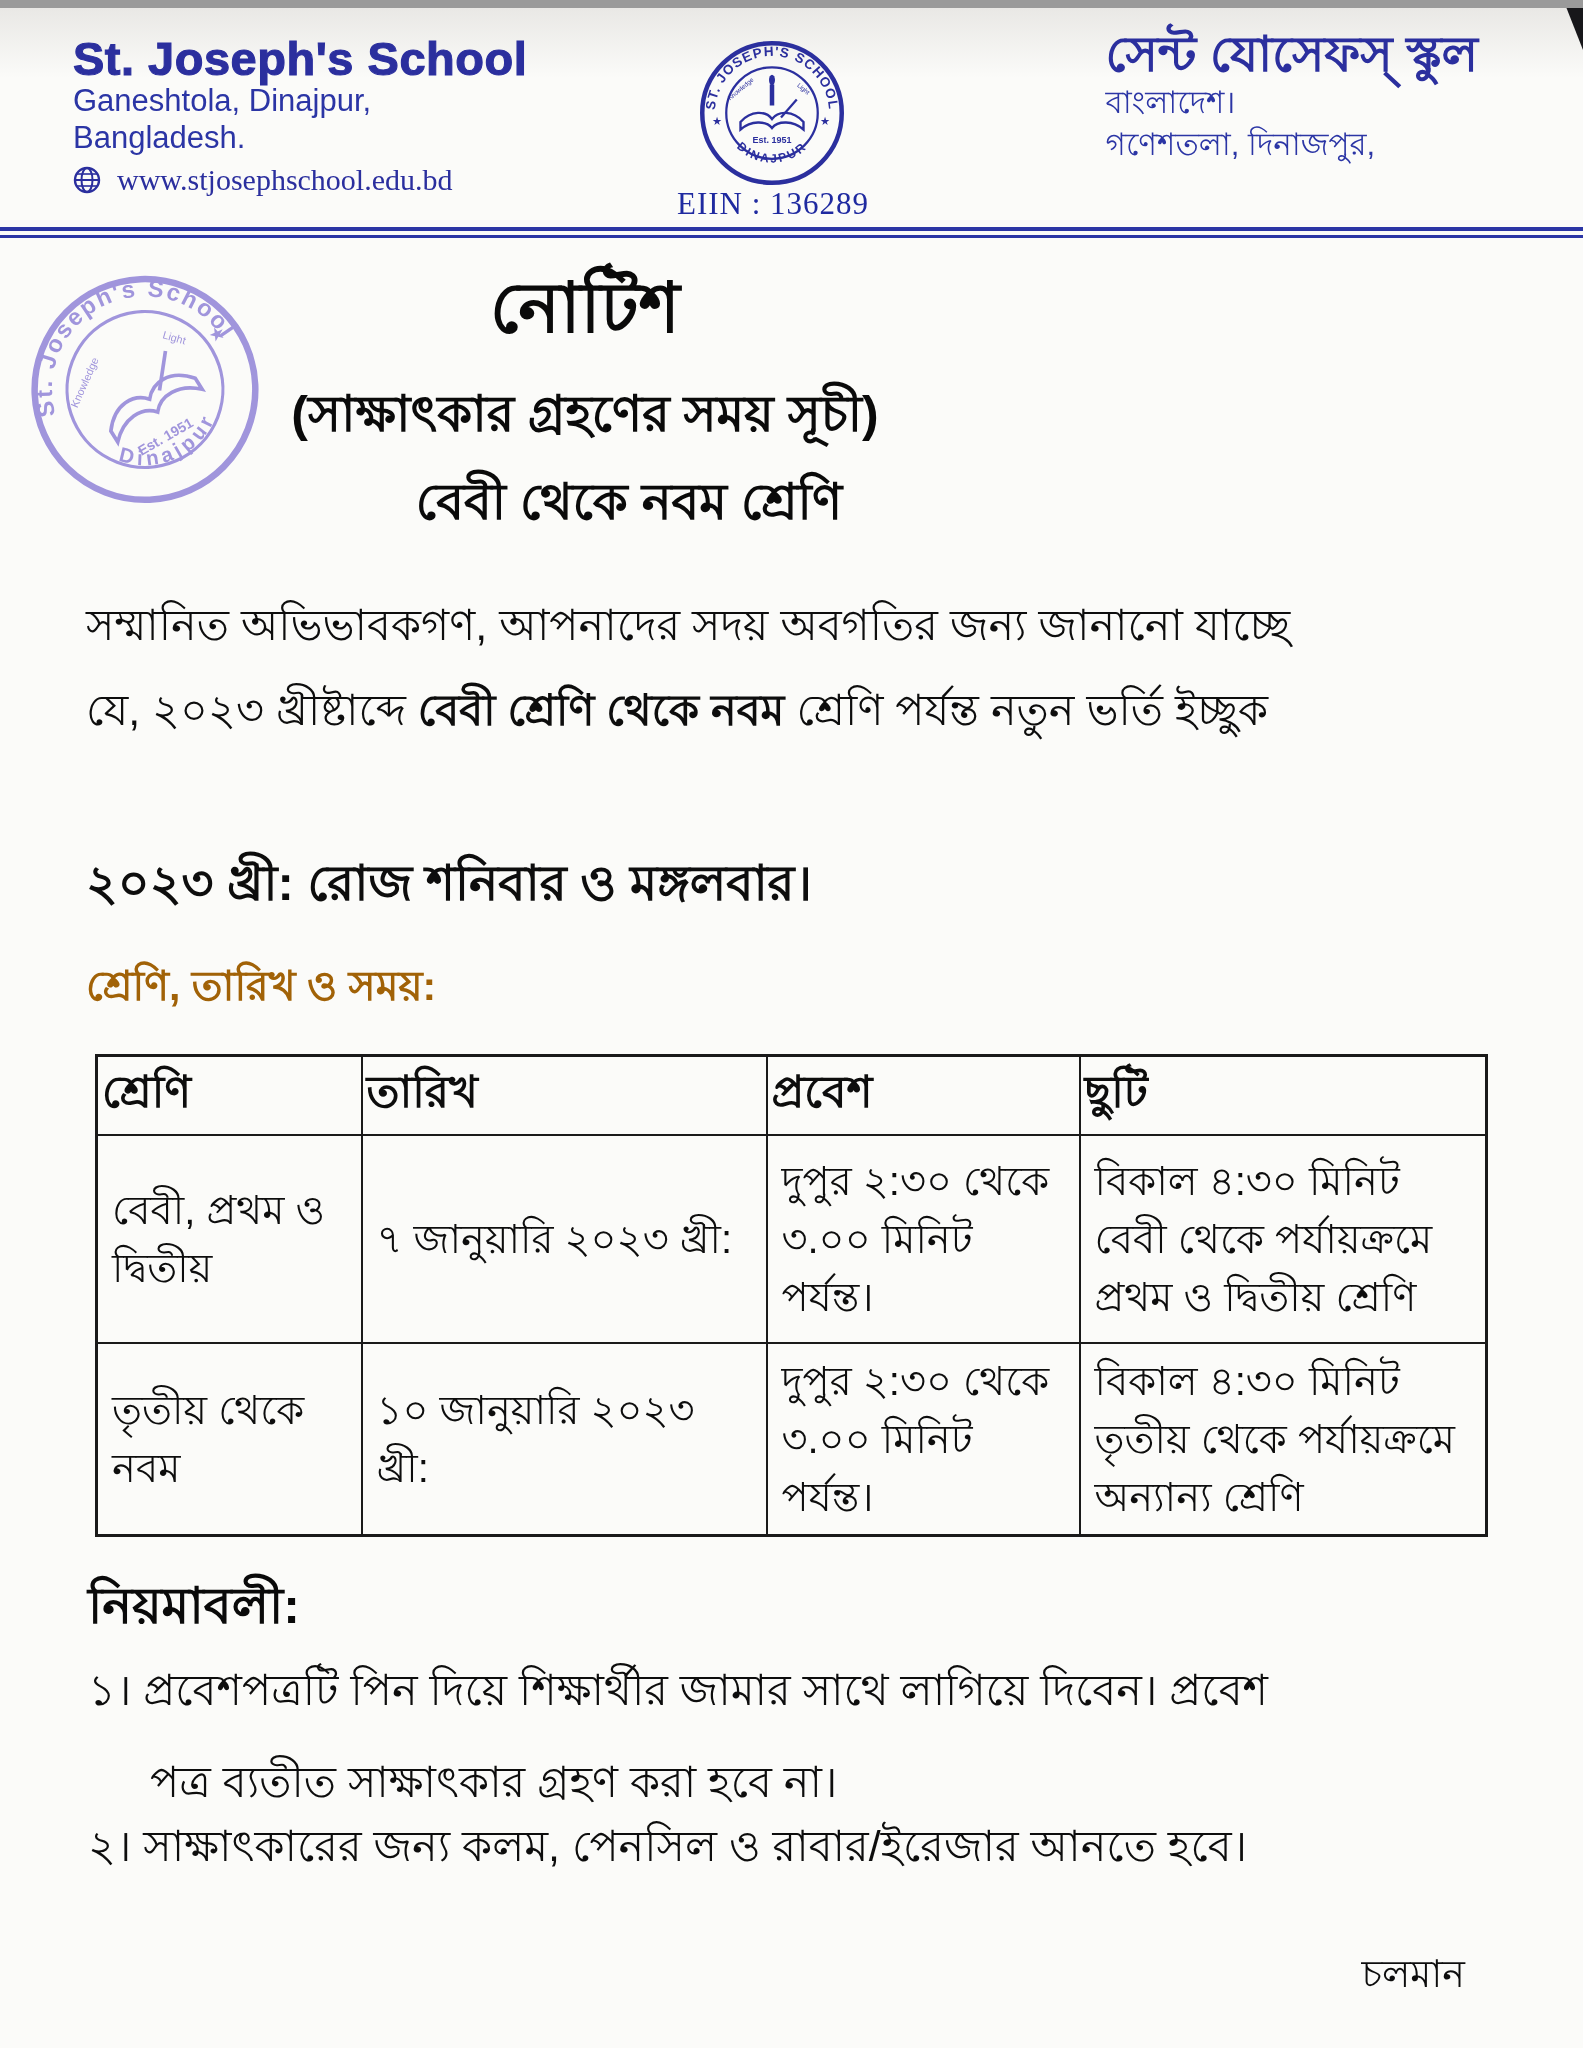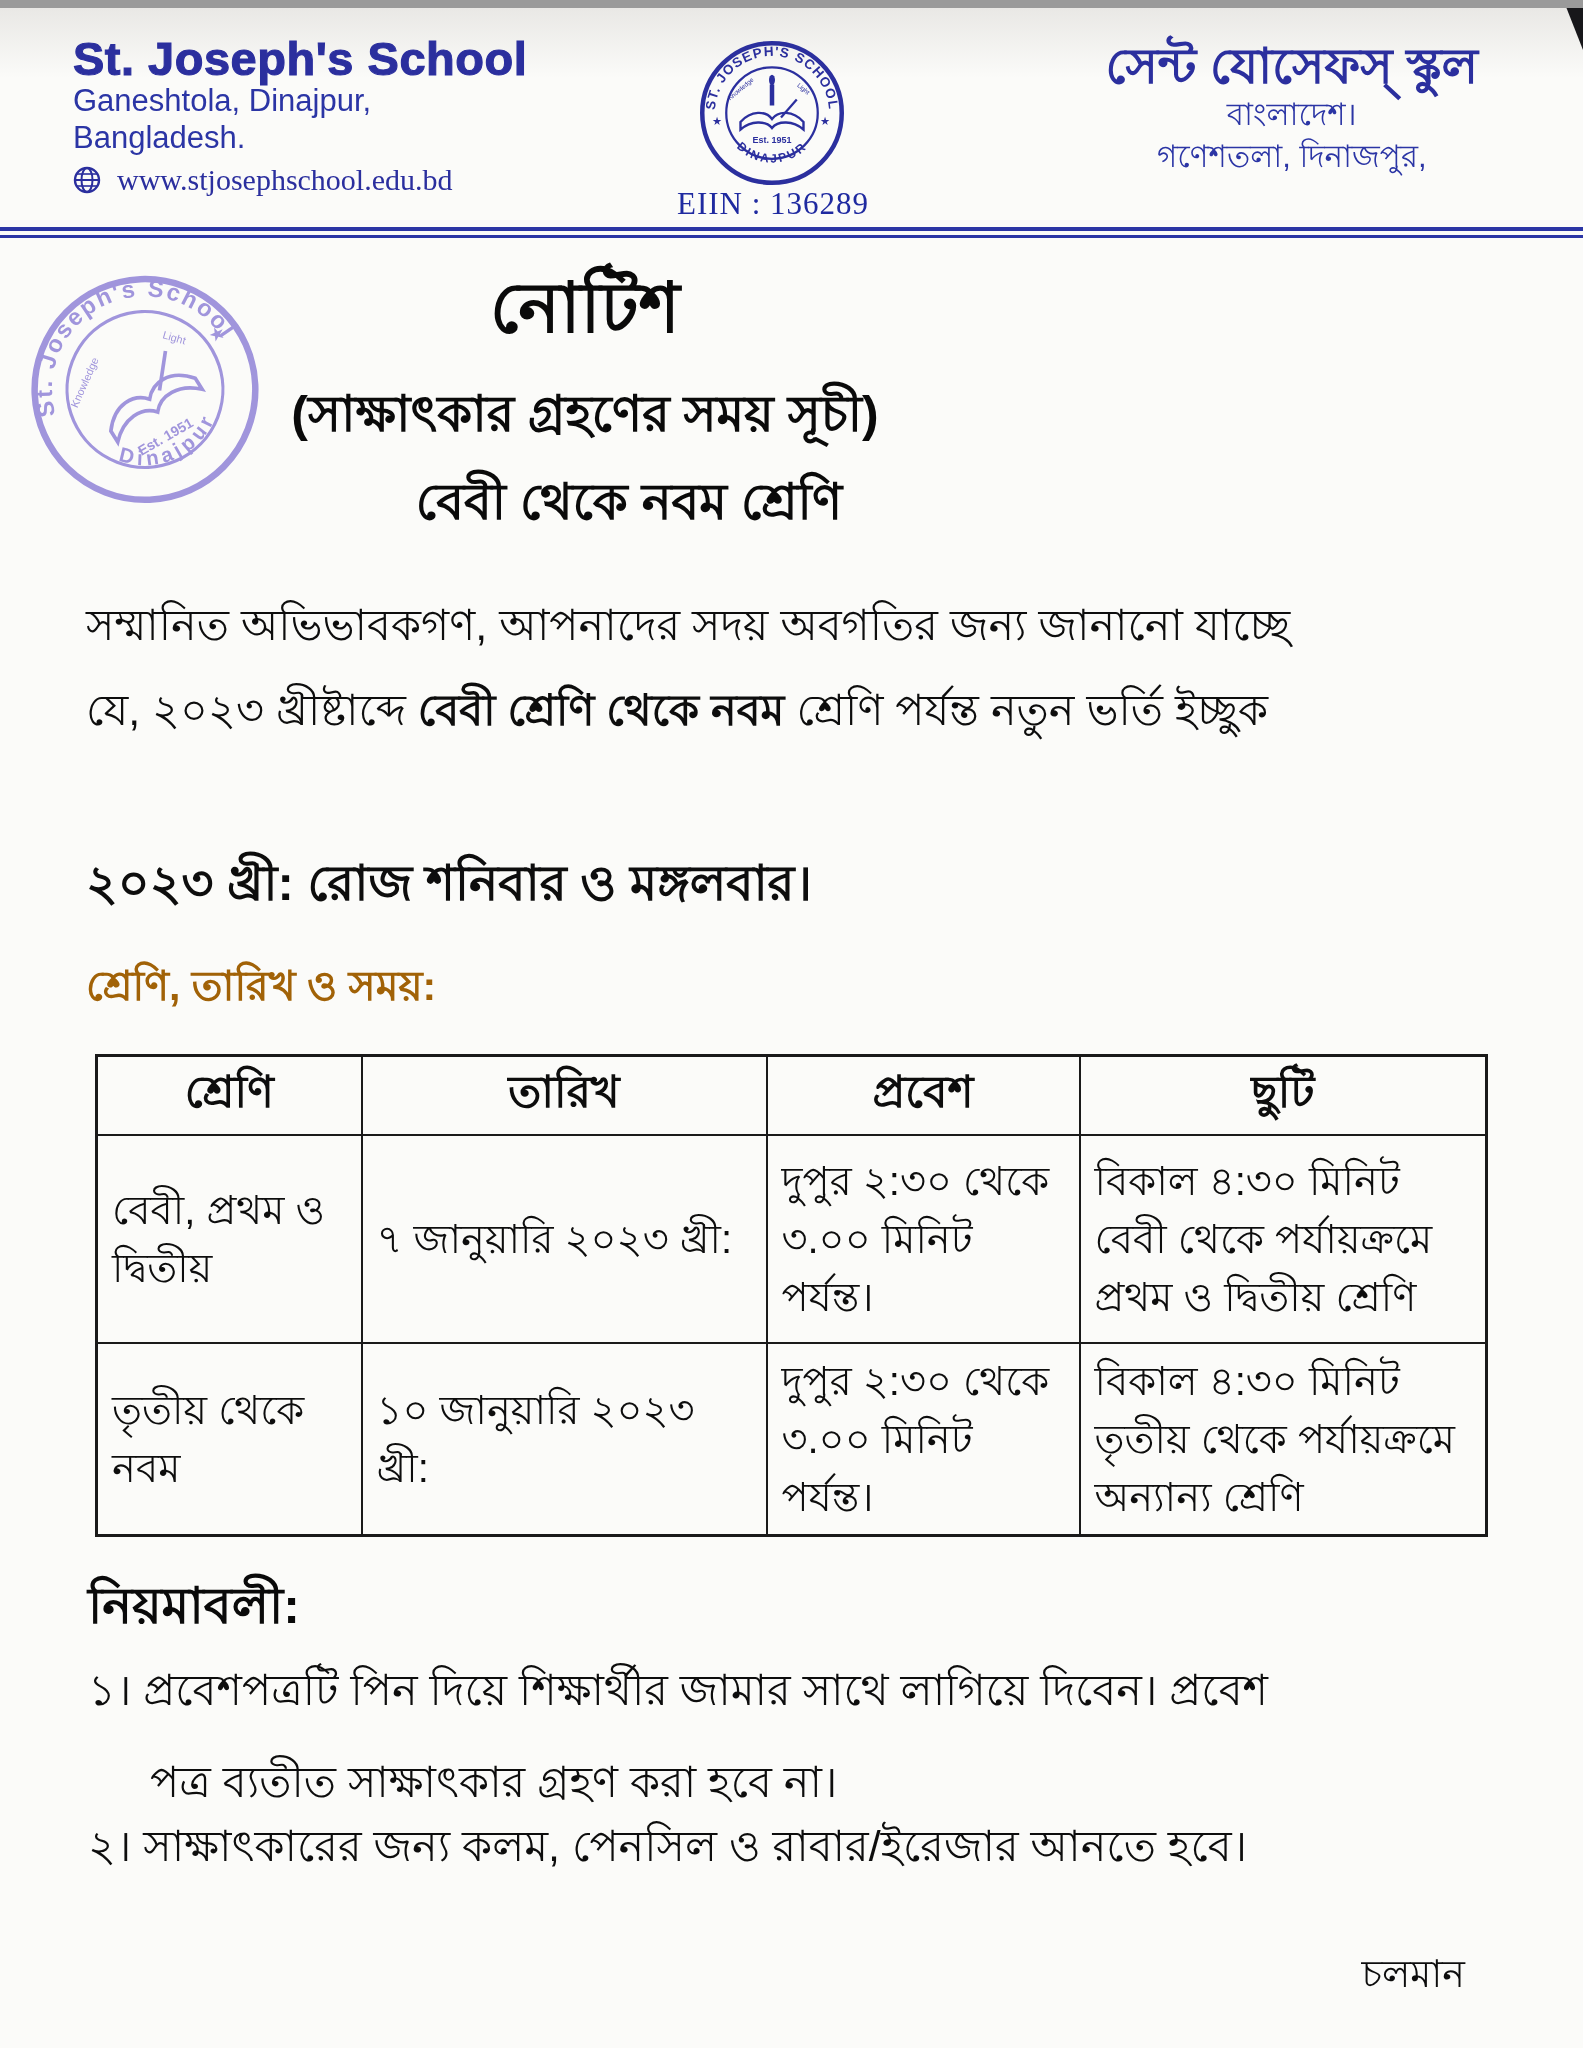--- a/index.html
+++ b/index.html
@@ -29,21 +29,21 @@
     -webkit-text-stroke:1.1px #2b2f9e;line-height:1.05;
   }
   .addr-en{font-size:31px;color:#2b35a5;line-height:1.18;}
   .web-row{display:flex;align-items:center;gap:16px;margin-top:6px;}
   .web-url{font-family:"Liberation Serif","DejaVu Serif",serif;font-size:30px;color:#2b2f9e;}
   .seal-wrap{position:absolute;left:697px;top:30px;width:150px;height:150px;}
   .eiin{
     position:absolute;left:633px;top:178px;width:280px;text-align:center;
     font-family:"Liberation Serif","DejaVu Serif",serif;font-size:31px;color:#1f2aa0;letter-spacing:1px;
   }
-  .lh-right{position:absolute;right:105px;top:32px;text-align:center;}
+  .lh-right{position:absolute;right:105px;top:20px;text-align:left;}
   .school-bn{font-size:49px;font-weight:bold;color:#2b2f9e;line-height:1.1;}
   .addr-bn{font-size:31px;color:#2b35a5;line-height:1.35;}
   
   .double-rule{
     position:absolute;left:0;top:219px;width:100%;height:4px;
     border-top:4px solid #2b35a5;border-bottom:3px solid #2b35a5;
   }
   
   .stamp-wrap{
     position:absolute;left:28px;top:262px;width:238px;height:248px;
@@ -59,21 +59,21 @@
   .seg-bigbold{font-weight:bold;font-size:49px;}
   
   .sched-heading{position:absolute;left:86px;top:946px;font-size:41px;font-weight:bold;color:#a16207;}
   table.sched{
     position:absolute;left:95px;top:1046px;width:1390px;
     border-collapse:collapse;table-layout:fixed;
     font-size:40px;color:#0d0d0d;
   }
   table.sched th,table.sched td{border:2.5px solid #1a1a1a;}
   table.sched{border:3px solid #1a1a1a;}
-  table.sched th{font-size:44px;font-weight:bold;text-align:center;height:62px;padding:2px 4px;}
+  table.sched th{font-size:44px;font-weight:bold;text-align:left;height:62px;padding:2px 4px;}
   table.sched td{padding:8px 14px;vertical-align:middle;line-height:1.45;}
   .col-class{width:265px;} .col-date{width:405px;} .col-entry{width:313px;} .col-leave{width:407px;}
   tr.row1 td{height:190px;} tr.row2 td{height:162px;}
   td.cell-date{text-align:left;padding-left:22px;}
   
   .rules-heading{position:absolute;left:88px;top:1560px;font-size:50px;font-weight:bold;color:#0a0a0a;}
   .rule-line{position:absolute;font-size:43px;color:#0d0d0d;white-space:nowrap;}
   .r1a{left:88px;top:1650px;} .r1b{left:150px;top:1742px;} .r2{left:88px;top:1806px;}
   
   .footer-cont{position:absolute;right:118px;top:1936px;font-size:38px;color:#0d0d0d;}

